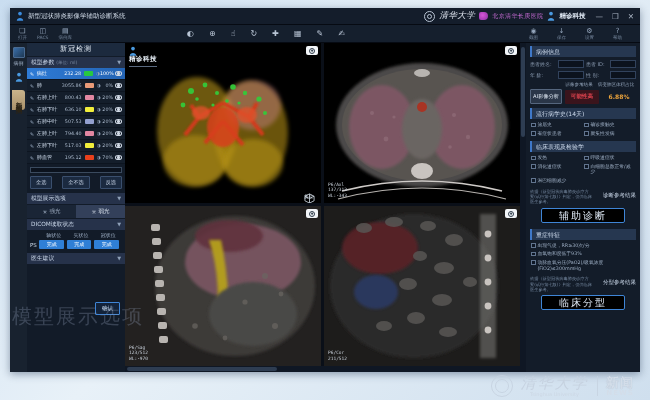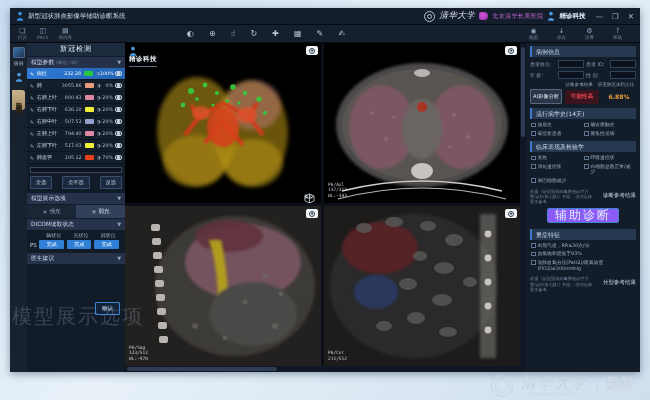--- a/index.html
+++ b/index.html
@@ -139,22 +139,22 @@
               padding:3px 2px; width:34px; text-align:center; border-radius:1px; }
   #ratio-val { color:#e8a23c; font-size:6px; font-weight:bold; flex:1; text-align:center; }
   .chk-grid { display:grid; grid-template-columns:1fr 1fr; gap:3px 2px; padding:0 1px; margin-bottom:5px; }
   .chk-grid.one { grid-template-columns:1fr; }
   .chk { display:flex; align-items:flex-start; gap:2px; }
   .chk .box { width:4.5px; height:4.5px; border:.8px solid #61748e; flex:none; margin-top:.5px; background:#0d1624; }
   .chk .cl { color:#9fb0c6; font-size:4.8px; line-height:5.6px; }
   .note-row { display:flex; gap:3px; margin-bottom:3px; }
   .note-row .note { color:#74879f; font-size:4.2px; line-height:5.4px; width:62px; }
   .note-row .rlab { color:#cfdcee; font-size:5.5px; flex:1; text-align:right; padding-top:3px; }
-  .big-btn { display:block; margin:0 auto 6px; width:72px; height:15px; background:#8b5cf6;
-             border:1px solid #3f85d6; color:#e2ecf8; font-size:12px; letter-spacing:2px;
+  .big-btn { display:block; margin:0 auto 6px; width:84px; height:15px; background:#000000;
+             border:1px solid #3f85d6; color:#e2ecf8; font-size:10px; letter-spacing:2px;
              text-align:center; line-height:13px; border-radius:2px; }
 
   
   #footer { position:absolute; left:0; top:372px; width:650px; height:28px; display:flex;
             align-items:center; justify-content:flex-end; padding-right:16px; gap:8px; color:#c2cfdd; }
   #footer .fseal { width:22px; height:22px; border:1.4px solid #c6d2e0; border-radius:50%; position:relative; opacity:.9; }
   #footer .fseal::after { content:""; position:absolute; inset:3px; border:1px solid #c6d2e0; border-radius:50%; }
   #footer .fuv { text-align:center; }
   #footer .fuv .cn { font-family:"DejaVu Serif","Liberation Serif",serif; font-style:italic;
                      font-size:15px; letter-spacing:2px; color:#c6d2e0; line-height:15px; }
@@ -655,20 +655,21 @@
       <label class="chk">
           <span class="box"></span>
           <span class="cl">动脉血氧分压(PaO2)/吸氧浓度(FiO2)≤300mmHg</span>
         </label>
     </div>
 
     <div class="note-row">
       <span class="note">依据《新型冠状病毒肺炎诊疗方案(试行第七版)》判定，仅供临床医生参考。</span>
       <span class="rlab">分型参考结果</span>
     </div>
+    <span class="big-btn">临床分型</span>
   </div>
 
 </div>
 
 <div id="footer">
   <span class="fseal"></span>
   <span class="fuv">
     <div class="cn">清华大学</div>
     <div class="en">Tsinghua University</div>
   </span>

